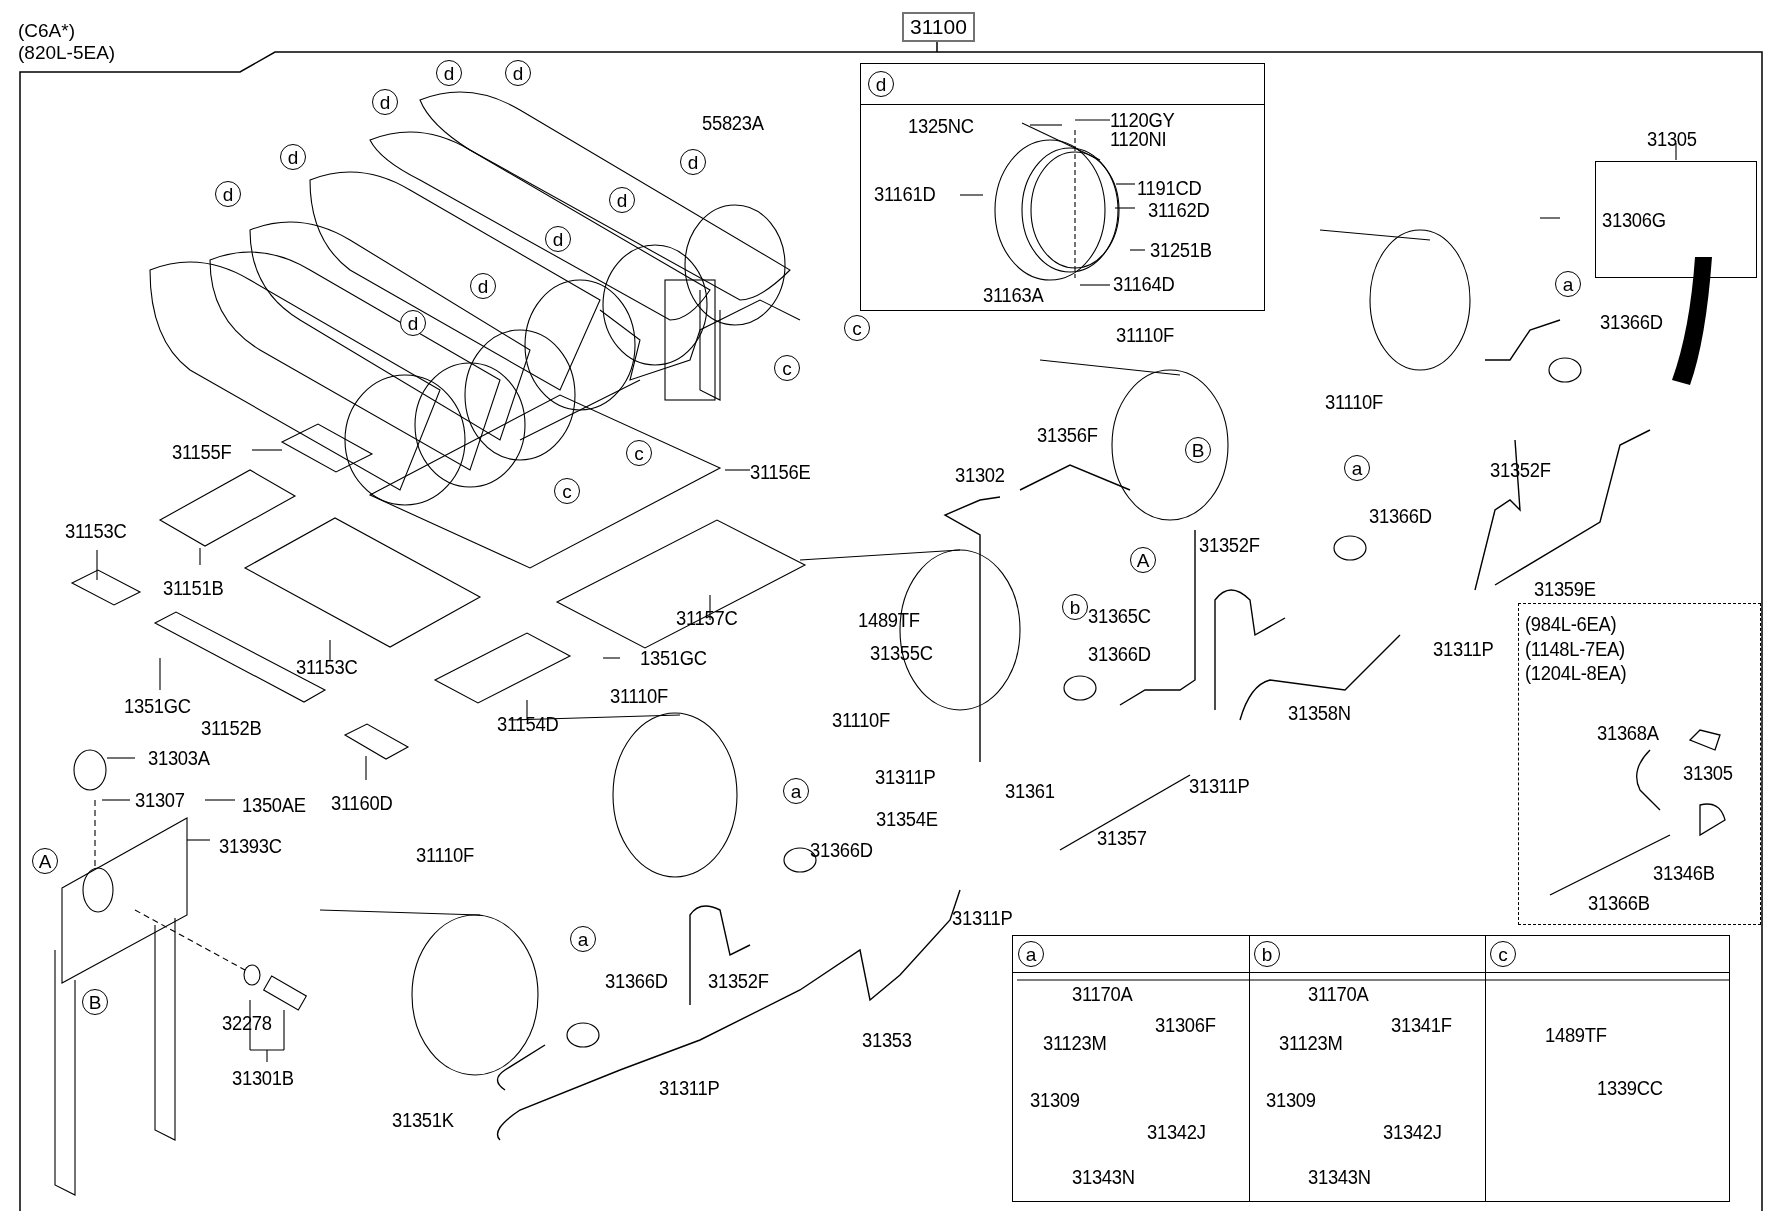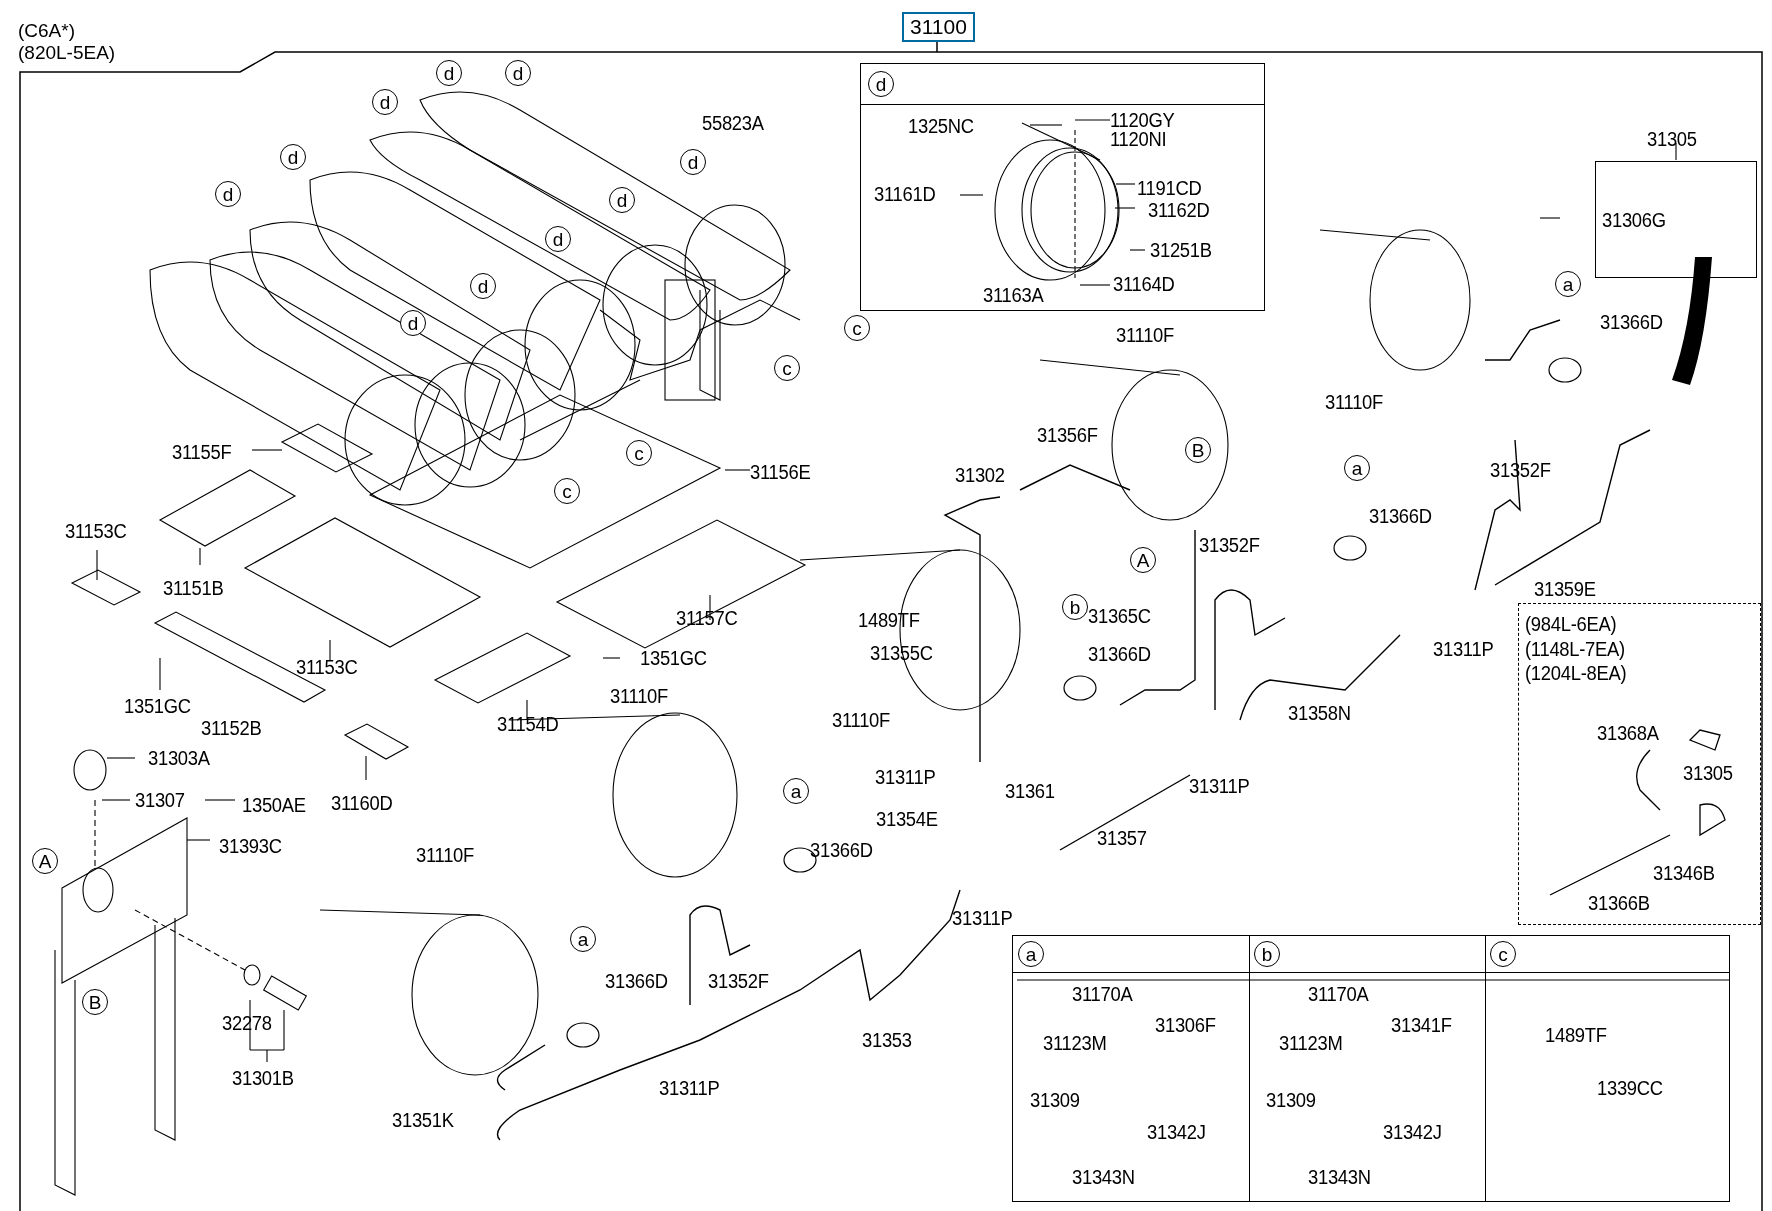--- a/index.html
+++ b/index.html
@@ -3,21 +3,21 @@
 <meta charset="utf-8">
 <style>
   html, body { margin:0; padding:0; background:#ffffff; }
   body { width:1772px; height:1211px; position:relative; overflow:hidden;
          font-family:"Liberation Sans", "DejaVu Sans", sans-serif; color:#000; }
   #stage { position:absolute; left:0; top:0; width:1772px; height:1211px; }
   svg.drawing { position:absolute; left:0; top:0; width:1772px; height:1211px; }
   .lbl { position:absolute; font-size:20px; line-height:20px; white-space:nowrap; color:#000;
          transform:scaleX(0.92); transform-origin:left top; letter-spacing:-0.3px; }
   .hdr { position:absolute; font-size:19px; line-height:22px; white-space:nowrap; }
-  .main-part { position:absolute; left:902px; top:12px; padding:2px 6px; border:2px solid #0369a1;
+  .main-part { position:absolute; left:902px; top:12px; padding:2px 6px; border:2px solid #737373;
                font-size:21px; line-height:22px; background:#fff; }
   .circ { position:absolute; width:26px; height:26px; border:1.5px solid #000; border-radius:50%;
           font-size:19px; line-height:25px; text-align:center; background:#fff; box-sizing:border-box; }
   .box { position:absolute; border:1.5px solid #000; box-sizing:border-box; }
   .dash-box { position:absolute; border:1.5px dashed #000; box-sizing:border-box; }
 </style>
 </head>
 <body>
 
 <div id="stage">

